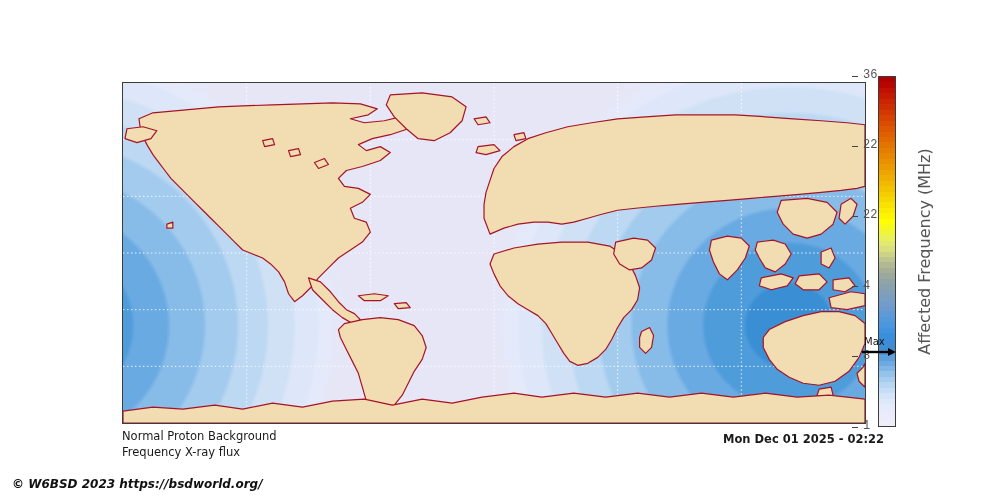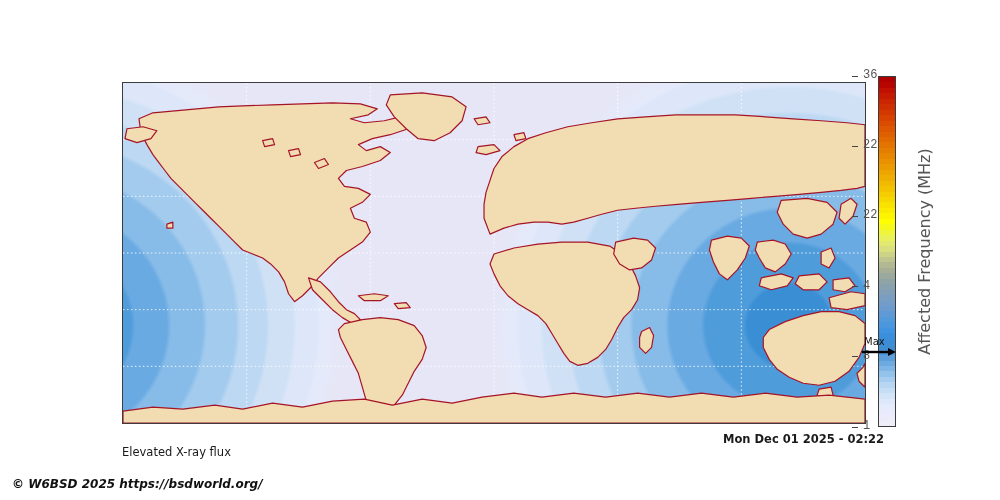--- a/index.html
+++ b/index.html
@@ -387,18 +387,19 @@
   <div class="cb-axis-label">Affected Frequency (MHz)</div>
 
   <div class="max-marker" style="top: 336.783px;">
     <span class="mx-text">Max</span>
     <svg class="mx-arrow" viewBox="0 0 34 8">
       <line x1="0" y1="4" x2="26" y2="4" stroke="#000" stroke-width="2.4"></line>
       <polygon points="26,0 34,4 26,8" fill="#000"></polygon>
     </svg>
   </div>
 
-  <div class="note note-2">Elevated X-ray flux</div>
+  <div class="note note-1">Normal Proton Background</div>
+  <div class="note note-2">Frequency X-ray flux</div>
 
   <div class="stamp">Mon Dec 01 2025 - 02:22</div>
 
-  <div class="copyright">© W6BSD 2025 https://bsdworld.org/</div>
+  <div class="copyright">© W6BSD 2023 https://bsdworld.org/</div>
 </div>
 
 </body></html>

